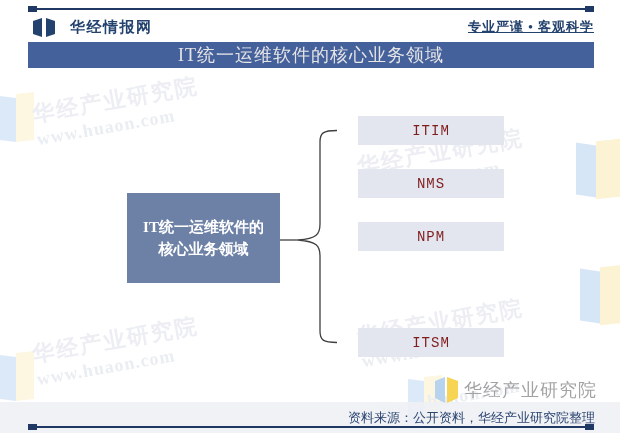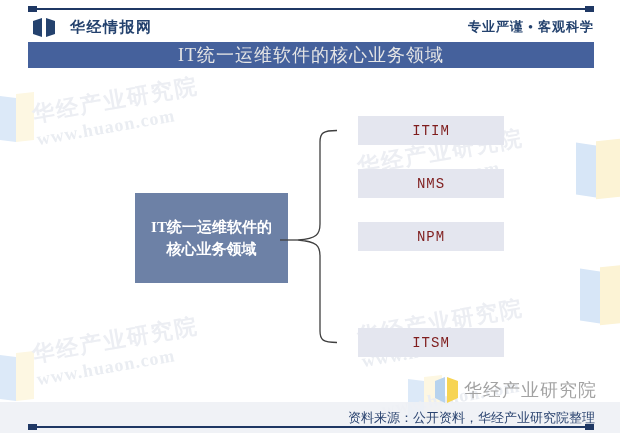--- a/index.html
+++ b/index.html
@@ -29,31 +29,31 @@
   .bottom-rule { top:426px; }
   .tick { position:absolute; top:-2px; width:9px; height:6px; background:#1f3864; }
   .tick.l { left:0; } .tick.r { right:0; }
 
   .brand-row {
     position:absolute; left:33px; top:15px; width:561px; height:24px;
     display:flex; align-items:center; justify-content:space-between; z-index:2;
   }
   .brand { display:flex; align-items:center; gap:15px; color:#24426e;
            font-size:15px; font-weight:bold; letter-spacing:1.5px; }
-  .slogan { color:#24426e; font-size:13px; font-weight:bold; letter-spacing:1px; }
+  .slogan { color:#24426e; font-size:13px; font-weight:bold; letter-spacing:1px;text-decoration:underline; }
 
   .title-bar {
     position:absolute; left:28px; top:42px; width:566px; height:26px;
     background:#45619c; color:#e5e5e5; font-size:18px; font-weight:normal;
     letter-spacing:1px; display:flex; align-items:center; justify-content:center; z-index:2;
   }
 
   
   .root-box {
-    position:absolute; left:135px; top:193px; width:153px; height:90px;
+    position:absolute; left:127px; top:193px; width:153px; height:90px;
     background:#6d81a6; color:#ffffff; font-size:15px; font-weight:bold;
     line-height:22px; display:flex; flex-direction:column; align-items:center;
     justify-content:center; text-align:center; z-index:2;
   }
   .brace-svg { position:absolute; left:270px; top:118px; width:75px; height:235px; z-index:2; }
   .item {
     position:absolute; left:358px; width:146px; height:29px; background:#e4e6ef;
     color:#7f1d1d; font-family:"Liberation Mono", monospace; font-size:14px;
     letter-spacing:1px; display:flex; align-items:center; justify-content:center; z-index:2;
   }

